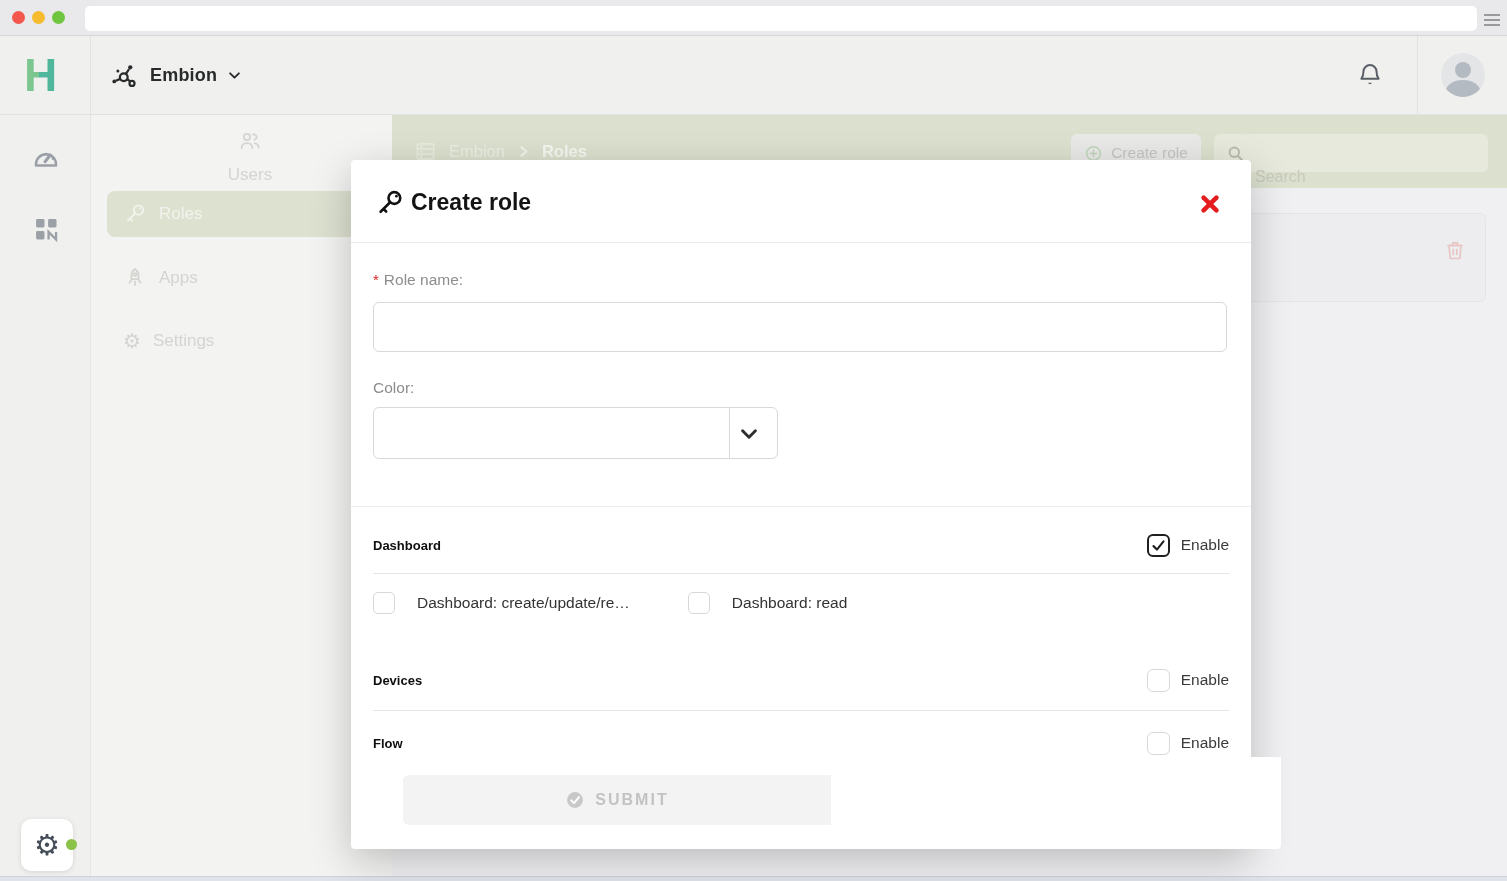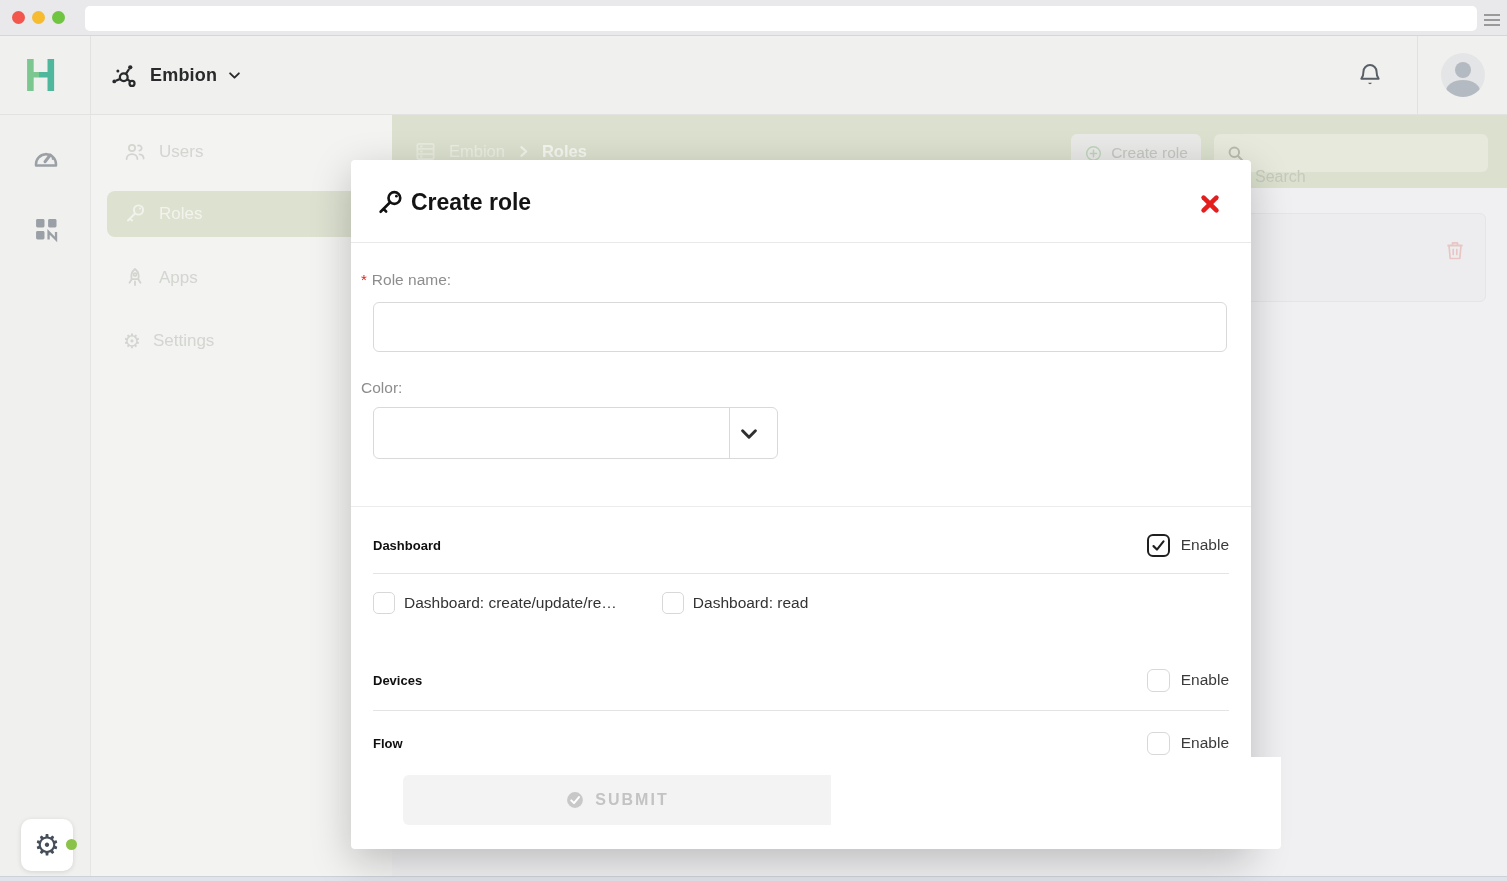--- a/index.html
+++ b/index.html
@@ -39,21 +39,21 @@
   .gear-btn { left:21px; top:819px; width:52px; height:52px; background:#ffffff; border-radius:10px;
               box-shadow:0 1px 5px rgba(0,0,0,.12); display:flex; align-items:center; justify-content:center;
               font-size:29px; color:#454e59; cursor:pointer; }
   .status-dot { left:66px; top:839px; width:11px; height:11px; border-radius:50%; background:#8bc34a; }
 
   
   .sidebar { left:91px; top:115px; width:301px; height:761px; background:#f3f3f2; }
   .side-item { left:107px; width:270px; height:46px; border-radius:8px; display:flex; align-items:center; gap:12px;
                padding-left:16px; color:#d3d5d0; font-size:17px; cursor:pointer; }
   .side-item.active { background:#dde1d0; color:#f2f3ec; }
-  .si-0 { top:129px; } .si-1 { top:191px; } .si-2 { top:255px; } .si-3 { top:318px; }
+  .si-0 { top:129px;flex-direction:column; } .si-1 { top:191px; } .si-2 { top:255px; } .si-3 { top:318px; }
   .side-item .glyph { font-size:20px; line-height:20px; }
 
   
   .topbar { left:392px; top:115px; width:1115px; height:73px; background:#dbe1ce; }
   .crumb { left:414px; top:115px; height:73px; display:flex; align-items:center; gap:12px; }
   .crumb-parent { font-size:16.5px; color:#ebeee2; cursor:pointer; }
   .crumb-current { font-size:16.5px; font-weight:bold; color:#f5f6f0; }
   .create-btn { left:1071px; top:134px; width:130px; height:38px; background:#e9e9e7; border-radius:6px;
                 display:flex; align-items:center; justify-content:center; gap:8px; font-size:15.5px; color:#c4c6c1; cursor:pointer; }
   .searchbox { left:1214px; top:134px; width:274px; height:38px; background:#e6e9db; border-radius:6px;
@@ -69,38 +69,38 @@
   .bottom-strip { left:0; top:876px; width:1507px; height:5px; background:#e0e3ea; border-top:1px solid #cdd2d9; }
 
   
   .modal { left:351px; top:160px; width:900px; height:689px; background:#ffffff; border-radius:4px;
            box-shadow:0 12px 40px rgba(0,0,0,.22); }
   .m { position:absolute; }
   .m-title { left:60px; top:29px; font-size:23px; font-weight:bold; color:#141414; }
   .m-key { left:24px; top:28px; color:#111; }
   .m-close { left:845px; top:30px; width:28px; height:28px; display:flex; align-items:center; justify-content:center; cursor:pointer; }
   .m-hdr-divider { left:0; top:82px; width:900px; height:1px; background:#e9e9e9; }
-  .m-label { left:10px; font-size:15.5px; color:#8d8d8d; }
+  .m-label { left:22px; font-size:15.5px; color:#8d8d8d; }
   .req { color:#e02020; margin-right:5px; font-size:15px; }
   .m-input { left:22px; top:142px; width:854px; height:50px; border:1px solid #d9d9d9; border-radius:6px; background:#fff;
              font-size:16px; color:#333; padding:0 14px; outline:none; font-family:"Liberation Sans", sans-serif; }
   .m-select { left:22px; top:247px; width:405px; height:52px; border:1px solid #d9d9d9; border-radius:6px; background:#fff; cursor:pointer; }
   .m-select .sel-divider { position:absolute; left:355px; top:0; width:1px; height:50px; background:#d9d9d9; }
   .m-select .sel-chev { position:absolute; left:364px; top:15px; color:#2f2f2f; }
   .m-divider-full { left:0; top:346px; width:900px; height:1px; background:#ececec; }
   .section-title { font-size:13px; font-weight:bold; color:#0f0f0f; }
   .enable-group { display:flex; align-items:center; gap:11px; }
   .enable-label { font-size:15.5px; color:#3b3b3b; }
   .cb { width:22px; height:22px; border:1px solid #d8d8d8; border-radius:5px; background:#fff; cursor:pointer; flex:none; position:relative; }
   .cb.big { width:23px; height:23px; border-radius:6px; }
   .cb.checked { border:2px solid #1f1f1f; }
   .cb.checked svg { position:absolute; left:2px; top:2px; }
   .sec-row { left:22px; width:856px; height:34px; display:flex; align-items:center; justify-content:space-between; }
   .sec-underline { left:22px; width:856px; height:1px; background:#e4e4e4; }
-  .perm-row { left:22px; top:432px; display:flex; align-items:center; gap:9px; }
+  .perm-row { left:22px; top:432px; display:flex; align-items:center; gap:22px; }
   .perm-label { font-size:15.5px; color:#333; margin-right:36px; }
   .m-footer { left:0; top:597px; width:900px; height:92px; background:#fff; border-radius:0 0 4px 4px;margin-left:30px; }
   .btn-group { position:absolute; left:22px; top:18px; width:856px; height:50px; display:flex; }
   .btn { height:50px; display:flex; align-items:center; justify-content:center; gap:10px; cursor:pointer; }
   .btn-submit { width:428px; background:#f3f3f3; border-radius:6px 0 0 6px; color:#c3c3c3; font-weight:bold;
                 font-size:16px; letter-spacing:2px; }
   .btn-cancel { width:428px; background:#e9e9e9; border-radius:0 6px 6px 0; color:#1d1d1d; font-size:17px; }
 
   svg { display:block; }
 </style>

